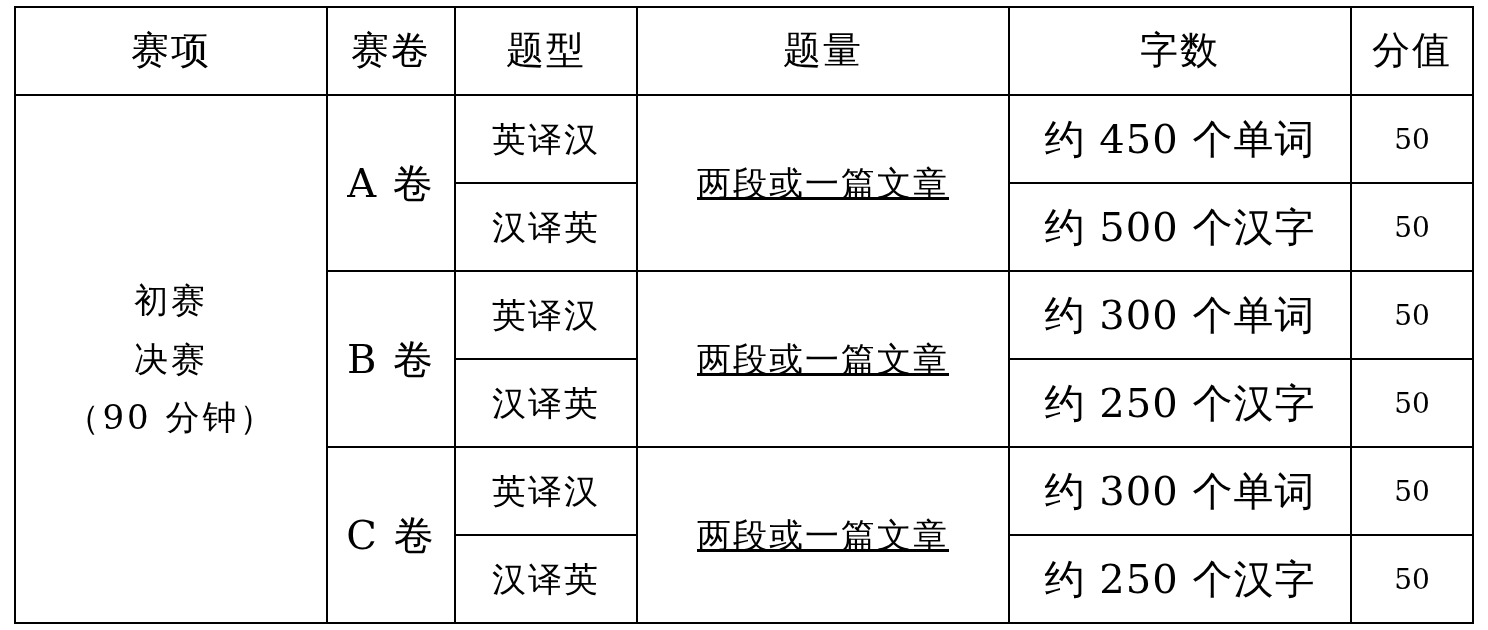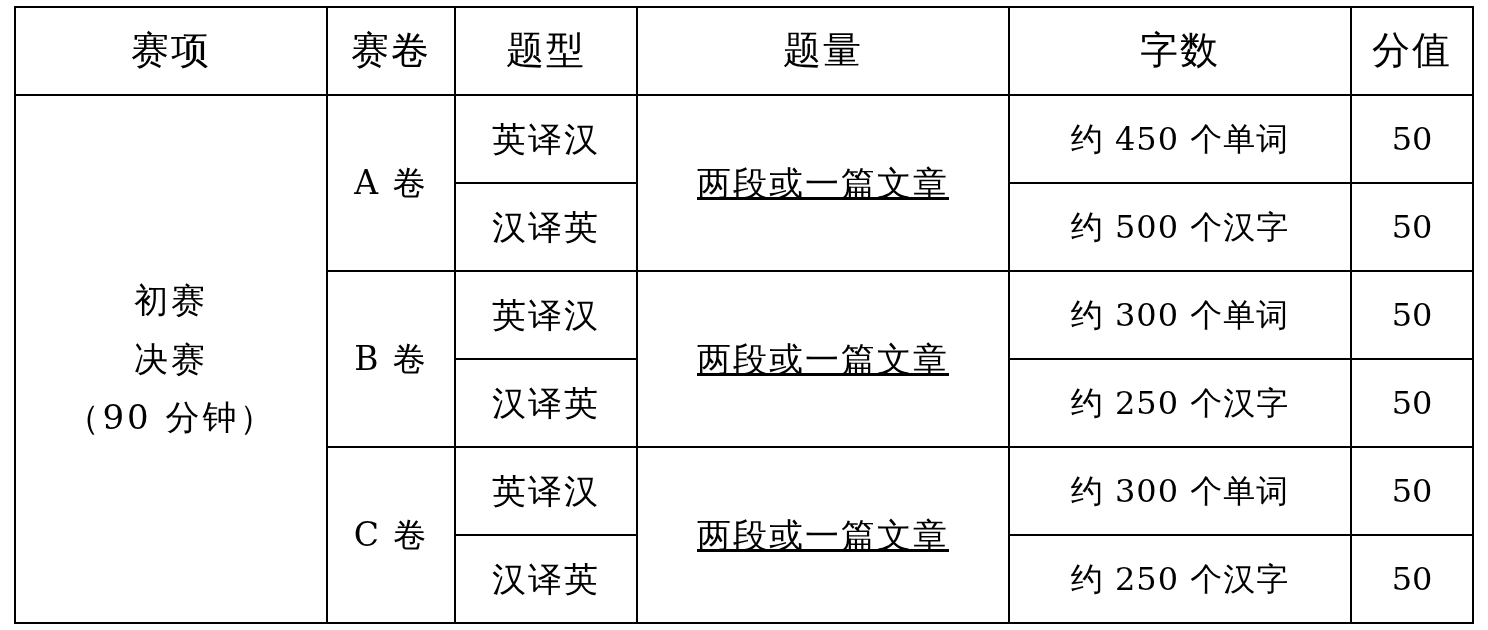--- a/index.html
+++ b/index.html
@@ -51,40 +51,40 @@
   }
   .cell-event {
     font-size: 34px;
     letter-spacing: 3px;
   }
   .cell-event .line {
     display: block;
     margin: 16px 12px;
   }
   .cell-paper {
-    font-size: 33px;
+    font-size: 40px;
     letter-spacing: 2px;
   }
   .cell-type {
     font-size: 34px;
     letter-spacing: 2px;
     height: 86px;
     margin-top: 39px;
   }
   .cell-count {
     font-size: 34px;
     letter-spacing: 2px;
     text-decoration: underline;
   }
   .cell-words {
-    font-size: 32px;
+    font-size: 40px;
     letter-spacing: 1px;
   }
   .cell-score {
-    font-size: 32px;
+    font-size: 28px;
   }
 </style>
 </head>
 <body>
 
 <div class="sheet">
   <table class="exam-table">
     <colgroup>
       <col class="c-event">
       <col class="c-paper">

